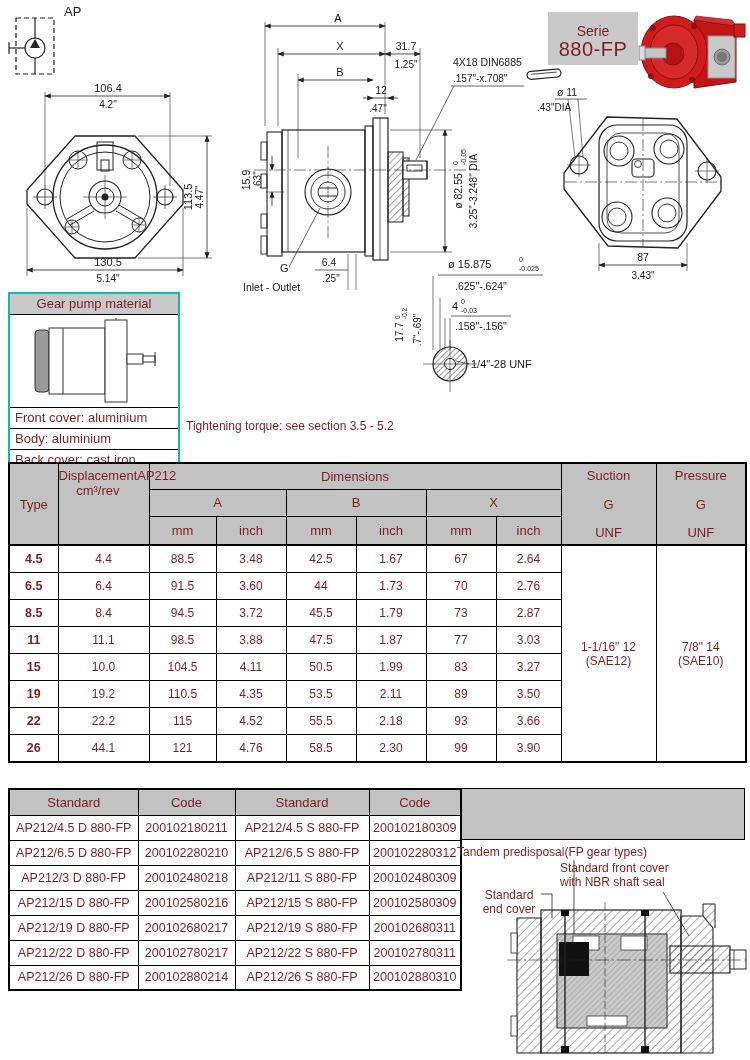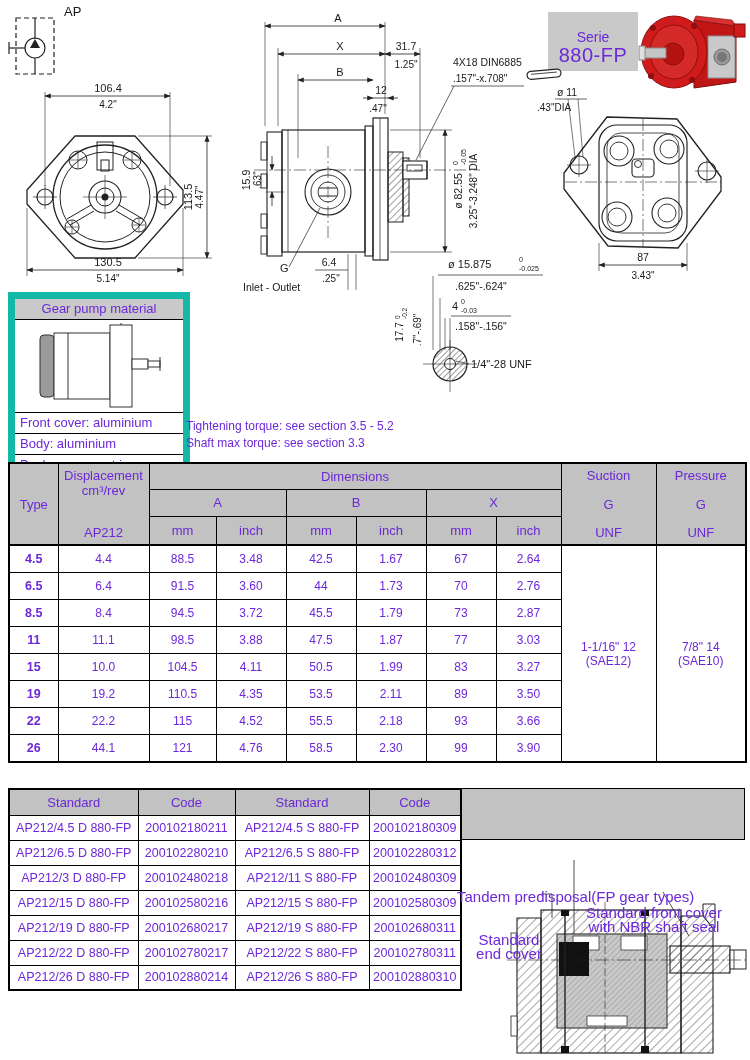--- a/index.html
+++ b/index.html
@@ -1,44 +1,44 @@
 <!DOCTYPE html>
 <html><head>
 <meta charset="utf-8">
 <style>
   html,body{margin:0;padding:0;background:#fff;}
   .page{position:relative;width:750px;height:1060px;background:#fff;overflow:hidden;
-        font-family:"Liberation Sans", sans-serif;color:#6d28d9;}
+        font-family:"Liberation Sans", sans-serif;color:#7f1d1d;}
   .abs{position:absolute;}
   svg{display:block;}
   svg text{fill:#1a1a1a;font-family:"Liberation Sans",sans-serif;}
-  .seriebox{background:#c9c9c9;text-align:center;line-height:1.05;padding-top:18px;}
+  .seriebox{background:#c9c9c9;text-align:center;line-height:1.05;padding-top:12px;}
   .seriebox .s1{font-size:14px;}
   .seriebox .s2{font-size:20px;letter-spacing:.5px;}
-  .matbox{width:168px;border:7px solid #14b8a6;}
+  .matbox{width:168px;border:2px solid #14b8a6;}
   .matbox .mtitle{background:#c9c9c9;border-bottom:1px solid #000;text-align:center;
                   font-size:13px;padding:2px 0 3px;}
   .matbox .mimg{height:92px;border-bottom:1px solid #000;display:flex;align-items:center;justify-content:center;}
   .matbox .mrow{font-size:13px;padding:2px 0 3px 5px;border-bottom:1px solid #000;}
   .matbox .mrow:last-child{border-bottom:none;}
   .notes{font-size:12px;line-height:17px;}
   .notes .n{white-space:pre;}
   table{border-collapse:collapse;table-layout:fixed;background:#fff;}
   .dimtbl{border:2px solid #000;font-size:12px;}
   .dimtbl td{border:1px solid #000;text-align:center;vertical-align:middle;padding:0;}
   .dimtbl thead td{background:#c2c2c2;font-size:13px;}
   .hb{border-bottom:2px solid #000 !important;}
   .typeval{font-weight:bold;font-size:12.5px;}
-  .dispcell{display:flex;flex-direction:column;justify-content:space-between;height:72px;padding:4px 0;}
+  .dispcell{display:flex;justify-content:space-between;height:72px;padding:4px 0;}
   .stack3{display:flex;flex-direction:column;justify-content:space-between;height:72px;padding:4px 0;}
   .codetbl{border:2px solid #000;font-size:12.5px;}
   .codetbl td{border:1px solid #000;text-align:center;vertical-align:middle;padding:0;}
   .codetbl thead td{background:#c2c2c2;font-size:13px;}
   .grayband{background:#c2c2c2;border:1px solid #000;}
-  .lbl{font-size:15px;line-height:14px;margin-top:45px;}
+  .lbl{font-size:12px;line-height:14px;}
 </style>
 </head>
 <body>
 
 <div class="page">
 
   <svg class="abs" style="left:6px;top:2px" width="110" height="80" viewBox="0 0 110 80">
     <text x="58" y="14" font-size="13" text-anchor="start">AP</text>
     <rect x="10" y="16" width="38" height="56" fill="none" stroke="#222" stroke-width="1.2" stroke-dasharray="5 3"></rect>
     <line x1="29" y1="16" x2="29" y2="37" stroke="#222" stroke-width="1.2"></line>
@@ -332,21 +332,20 @@
       </svg>
     </div>
     <div class="mrow">Front cover: aluminium</div>
     <div class="mrow">Body: aluminium</div>
     <div class="mrow">Back cover: cast iron</div>
     <div class="mrow">Seals: NBR + HNBR</div>
   </div>
 
   <div class="abs notes" style="left:186px;top:418px">
     <div class="n">Tightening torque: see section 3.5 - 5.2</div>
-    <div class="n">Shaft max torque: see section 3.3</div>
   </div>
 
   <div class="abs" style="left:8px;top:462px">
     <table class="dimtbl" style="width:737px">
       <colgroup>
         <col style="width:49px">
           <col style="width:91px">
           <col style="width:67px">
           <col style="width:70px">
         <col style="width:70px">
@@ -592,21 +591,21 @@
 
     <rect x="215" y="108" width="60" height="27" fill="url(#hT)" stroke="#222" stroke-width="1.1"></rect>
     <rect x="275" y="112" width="16" height="19" fill="#fff" stroke="#222" stroke-width="1"></rect>
     <line x1="279" y1="112" x2="279" y2="131" stroke="#222" stroke-width=".8"></line>
 
     <line x1="52" y1="122" x2="292" y2="122" stroke="#222" stroke-width=".6" stroke-dasharray="14 3 2 3"></line>
     <line x1="150" y1="64" x2="150" y2="218" stroke="#222" stroke-width=".6" stroke-dasharray="8 3"></line>
   </svg>
 
   <div class="abs lbl" style="left:457px;top:845px">Tandem predisposal(FP gear types)</div>
-  <div class="abs lbl" style="left:560px;top:861px;width:188px;text-align:center">
+  <div class="abs lbl" style="left:560px;top:861px;width:188px;text-align:left">
     <div>Standard front cover</div>
     <div>with NBR shaft seal</div>
   </div>
   <div class="abs lbl" style="left:476px;top:888px;width:66px;text-align:center">
     <div>Standard</div>
     <div>end cover</div>
   </div>
 
 </div>
 

